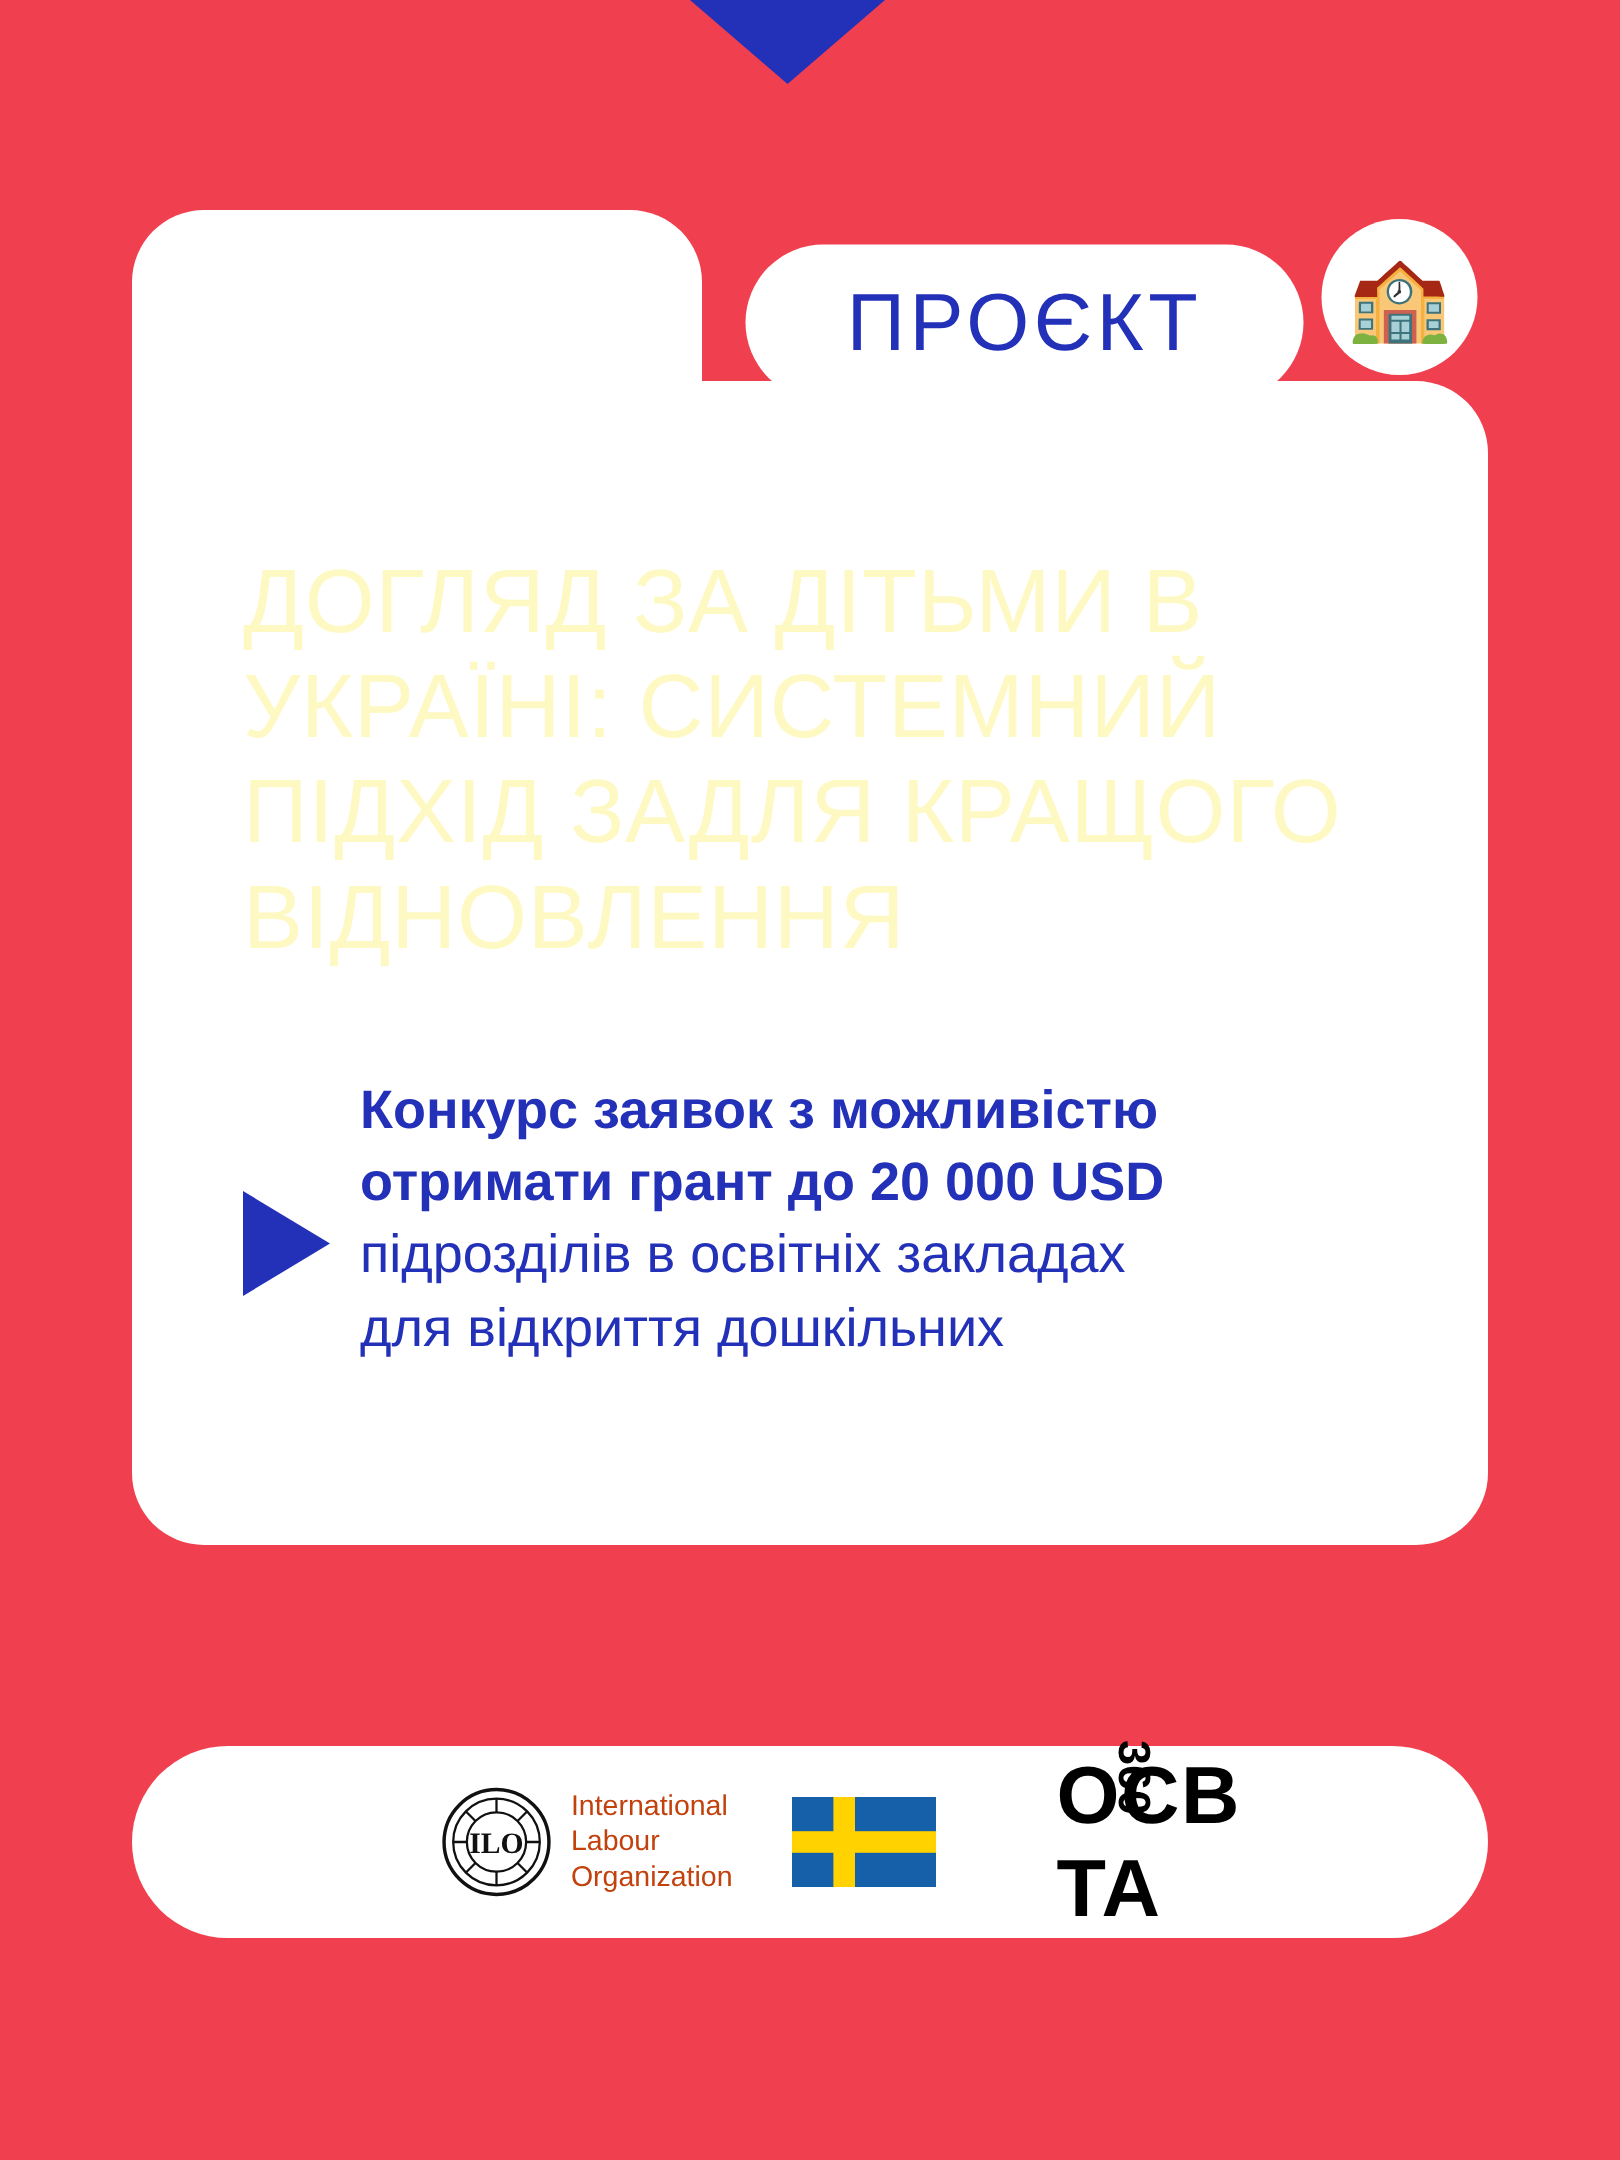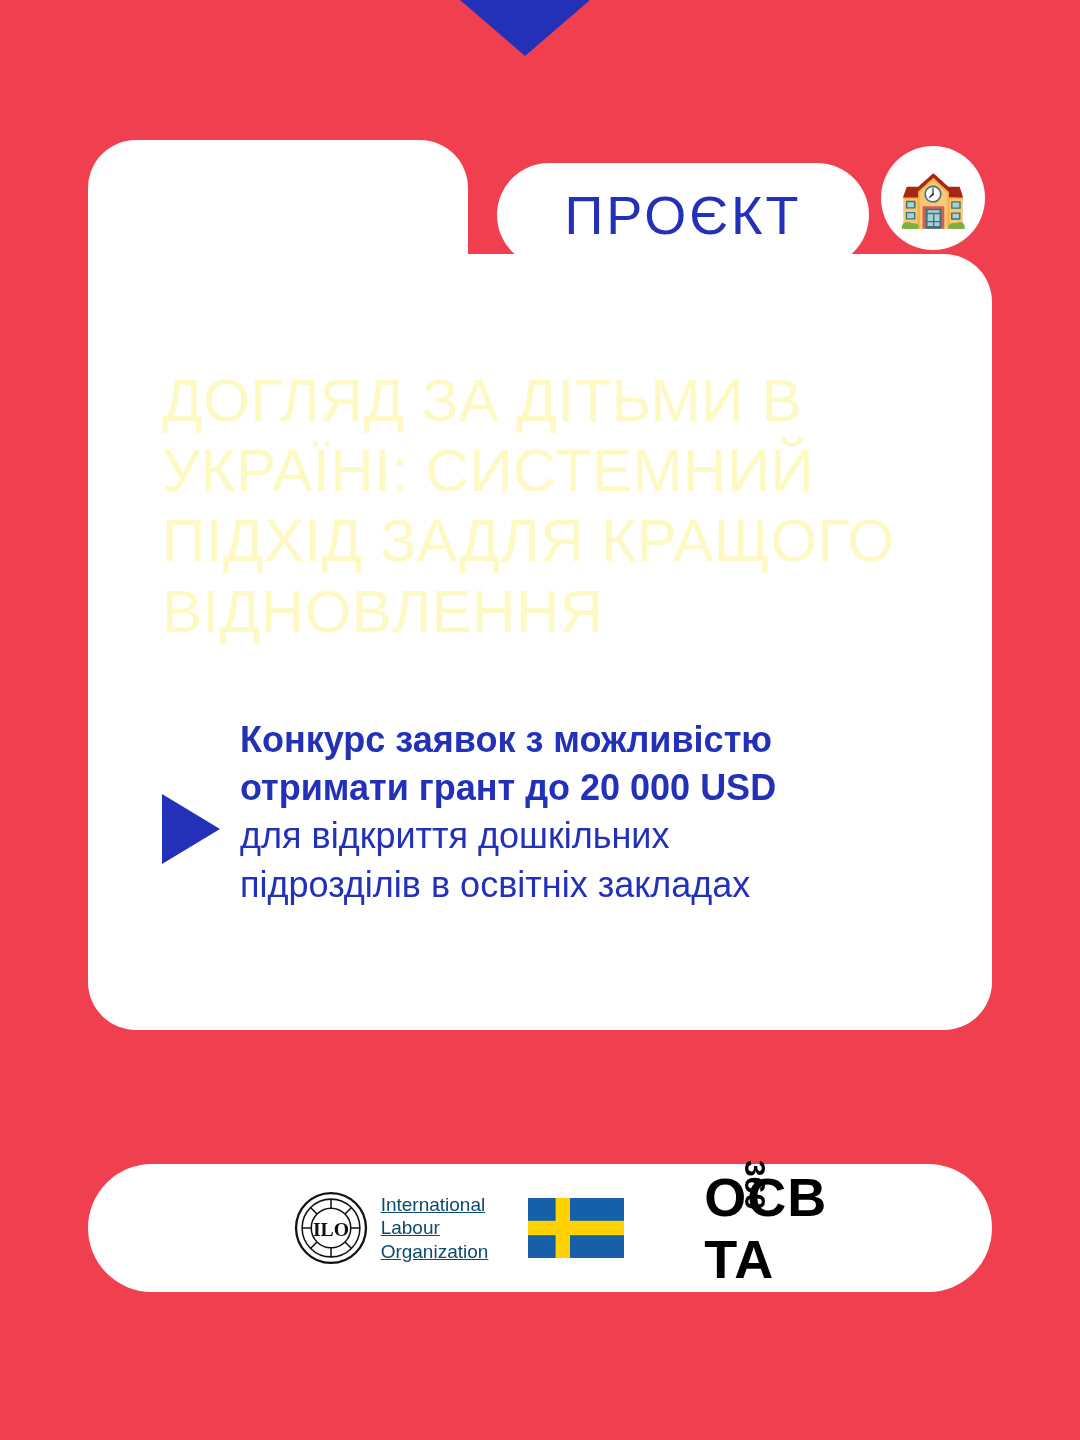--- a/index.html
+++ b/index.html
@@ -168,25 +168,24 @@
   .logo-ilo {
     display: flex;
     align-items: center;
     gap: 12px;
   }
   .ilo-seal {
     width: 76px;
     height: 76px;
   }
   .ilo-text {
-    color: #0c4a6e;
+    color: #c2410c;
     font-size: 19px;
     line-height: 1.24;
     font-weight: 400;
-    text-decoration: underline;
   }
 
   .logo-sverige {
     display: flex;
     align-items: center;
     gap: 16px;
   }
   .sweden-flag {
     width: 96px;
     height: 62px;
@@ -242,22 +241,22 @@
     <span class="glyph">🏫</span>
   </div>
 
   <div class="headline">ДОГЛЯД ЗА ДІТЬМИ В УКРАЇНІ: СИСТЕМНИЙ ПІДХІД ЗАДЛЯ КРАЩОГО ВІДНОВЛЕННЯ</div>
 
   <div class="sub-block">
     <div class="play-triangle"></div>
     <div class="sub-text">
       <span class="sub-strong">Конкурс заявок з можливістю</span>
       <span class="sub-strong">отримати грант до 20 000 USD</span>
+      <span class="sub-normal">підрозділів в освітніх закладах</span>
       <span class="sub-normal">для відкриття дошкільних</span>
-      <span class="sub-normal">підрозділів в освітніх закладах</span>
     </div>
   </div>
 </div>
 
 <div class="footer-bar">
 
   <div class="logo-ilo">
     <svg class="ilo-seal" viewBox="0 0 100 100" aria-hidden="true">
       <circle cx="50" cy="50" r="46" fill="none" stroke="#111" stroke-width="3"></circle>
       <circle cx="50" cy="50" r="38" fill="none" stroke="#111" stroke-width="2"></circle>

